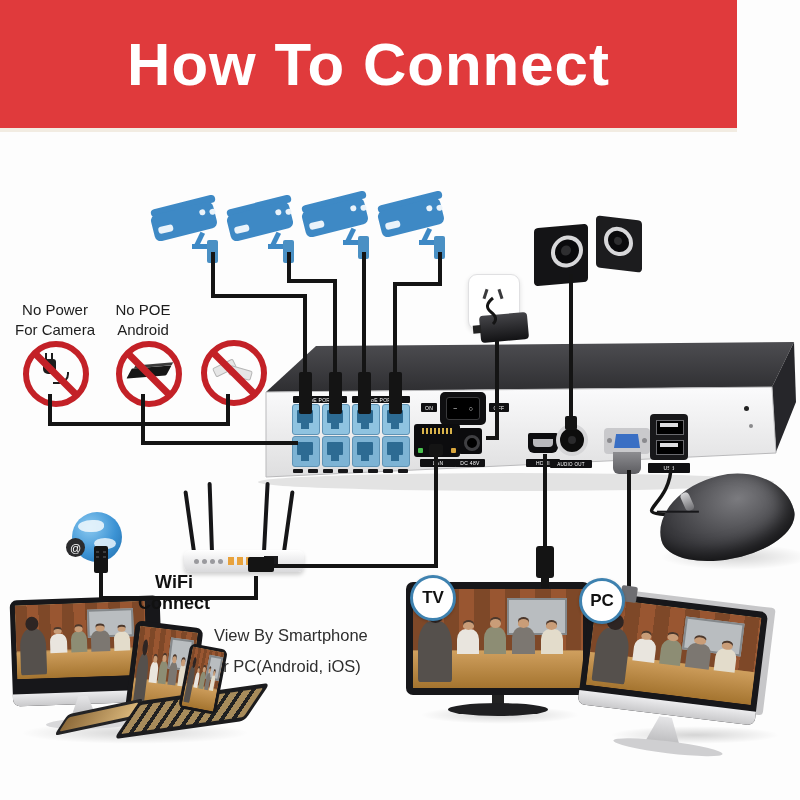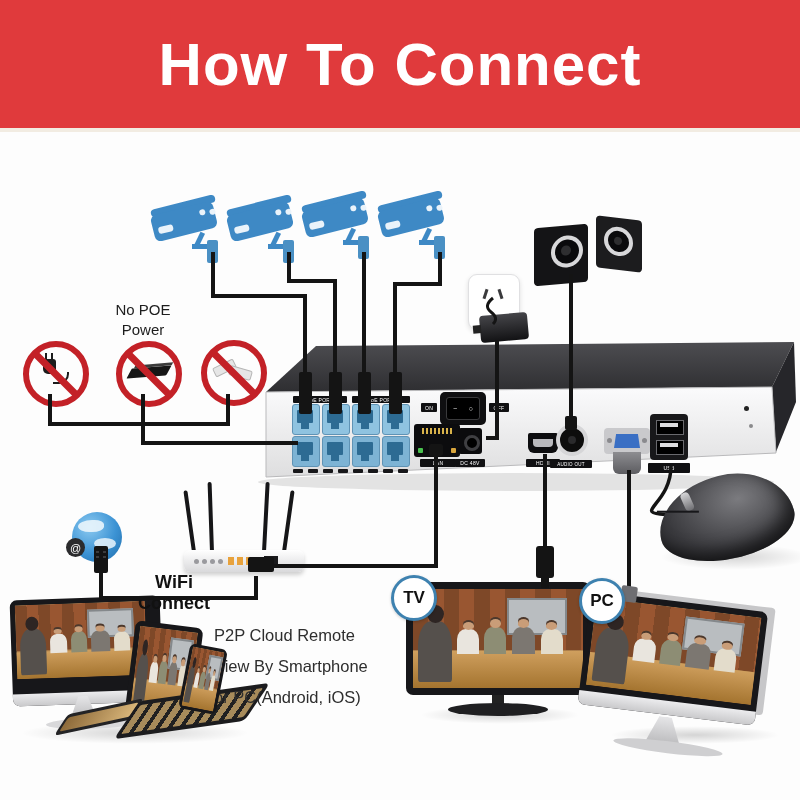--- a/index.html
+++ b/index.html
@@ -1,21 +1,21 @@
 <!DOCTYPE html>
 <html><head>
 <meta charset="utf-8">
 <style>
   html,body{margin:0;padding:0;background:#fff;}
   #stage{position:relative;width:800px;height:800px;overflow:hidden;background:#fdfdfd;
          font-family:"Liberation Sans",sans-serif;}
   .abs{position:absolute;}
 
   
-  #header{left:0;top:0;width:800px;height:128px;background:#e03a3c;z-index:3;
+  #header{left:0;top:0;width:737px;height:128px;background:#e03a3c;z-index:3;
           display:flex;align-items:center;justify-content:center;border-bottom:4px solid #f2ece2;}
   #header h1{margin:0;color:#fff;font-size:60px;font-weight:bold;letter-spacing:1px;}
 
   
   .cam{width:92px;height:72px;z-index:2;}
   .cam .body{position:absolute;left:2px;top:10px;width:64px;height:27px;background:#3e89c5;
              border-radius:6px;transform:rotate(-14deg);}
   .cam .body::before{content:"";position:absolute;left:5px;top:13px;width:15px;height:7px;
              background:#eaf3fa;border-radius:3px;}
   .cam .body::after{content:"";position:absolute;right:9px;top:6px;width:6px;height:6px;border-radius:50%;
@@ -203,23 +203,27 @@
     <div class="conn"></div>
     </div>
   <div class="cam abs" style="left:377px;top:194px">
     <div class="hood"></div>
       <div class="body"></div>
       <div class="arm"></div>
       <div class="arm2"></div>
     <div class="conn"></div>
     </div>
 
+  <div class="warn-label abs" style="left:5px;top:300px;width:100px">
+    <div>No Power</div>
+    <div>For Camera</div>
+  </div>
   <div class="warn-label abs" style="left:98px;top:300px;width:90px">
     <div>No POE</div>
-    <div>Power</div>
+    <div>Android</div>
   </div>
 
   <div class="pcircle abs" style="left:23px;top:341px">
     <div class="ic-plug"></div>
     <div class="bar"></div>
   </div>
   <div class="pcircle abs" style="left:116px;top:341px">
     <div class="ic-switch"></div>
     <div class="bar"></div>
   </div>
@@ -301,21 +305,20 @@
   <div class="antenna" style="left:262px;top:482px;height:70px;transform:rotate(3deg)"></div>
   <div class="antenna" style="left:282px;top:490px;height:62px;transform:rotate(8deg)"></div>
   <div id="router" class="abs">
     <div class="leds"></div>
     <div class="lan"></div>
     <div class="port"></div>
   </div>
   <div id="wifilabel" class="abs">WiFi Connect</div>
 
   <div id="p2p" class="abs">
-    <div>P2P Cloud Remote</div>
     <div>View By Smartphone</div>
     <div>or PC(Android, iOS)</div>
   </div>
 
   <div class="shadow abs" style="left:20px;top:722px;width:230px;height:22px"></div>
   <div class="abs" style="left:8px;top:598px;width:152px;height:142px;transform:rotate(-2deg);z-index:2">
     <div class="bezel" style="left:4px;top:0;width:140px;height:96px;padding:5px">
       <div style="position:relative;width:130px;height:74px;overflow:hidden">
           <div class="scene">
             <div class="wall"></div>
@@ -365,21 +368,21 @@
         </div>
     </div>
   </div>
   <div class="abs" style="left:60px;top:708px;width:78px;height:18px;transform:rotate(-12deg) skewX(-45deg);background:#232325;border-radius:4px;z-index:2">
     <div style="position:absolute;inset:3px;background:linear-gradient(90deg,#8d6a3a,#d8b579);border-radius:2px"></div>
   </div>
   <div class="abs" style="left:126px;top:694px;width:132px;height:34px;transform:rotate(-8deg) skewX(-42deg);background:#1c1c1e;border-radius:5px;z-index:2">
     <div style="position:absolute;inset:4px;background:repeating-linear-gradient(90deg,#caa76a 0 8px,#222 8px 13px);opacity:.8;border-radius:2px"></div>
   </div>
 
-  <div class="badge abs" style="left:391px;top:575px">
+  <div class="badge abs" style="left:410px;top:575px">
     <span>TV</span>
   </div>
   <div class="shadow abs" style="left:420px;top:706px;width:160px;height:18px"></div>
   <div class="abs" style="left:406px;top:582px;width:184px;height:136px;z-index:2">
     <div class="bezel" style="left:0;top:0;width:184px;height:113px;padding:7px;box-sizing:border-box">
       <div style="position:relative;width:170px;height:99px;overflow:hidden">
           <div class="scene">
             <div class="wall"></div>
             <div class="board"></div>
             <div class="table"></div>

